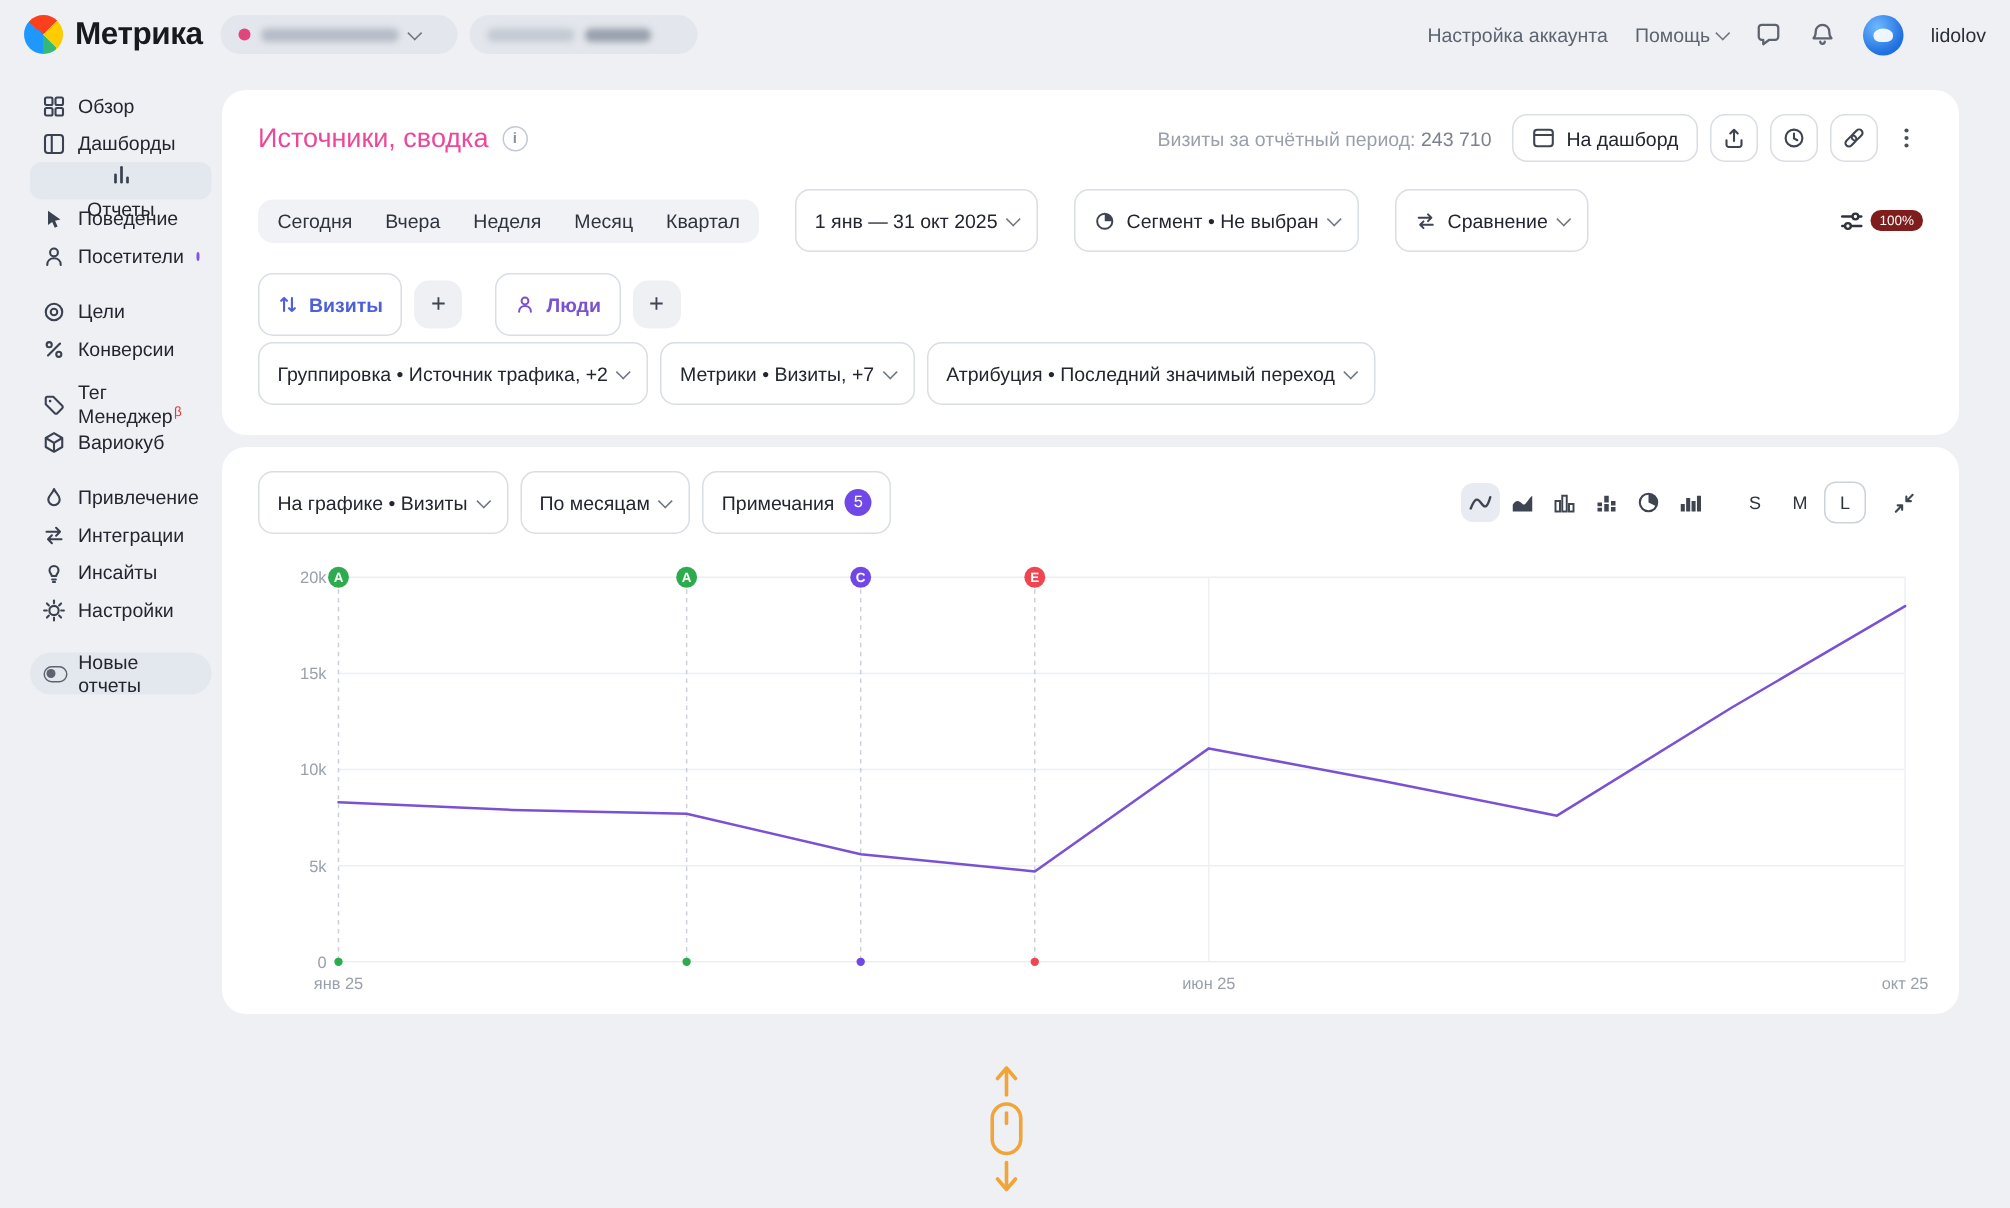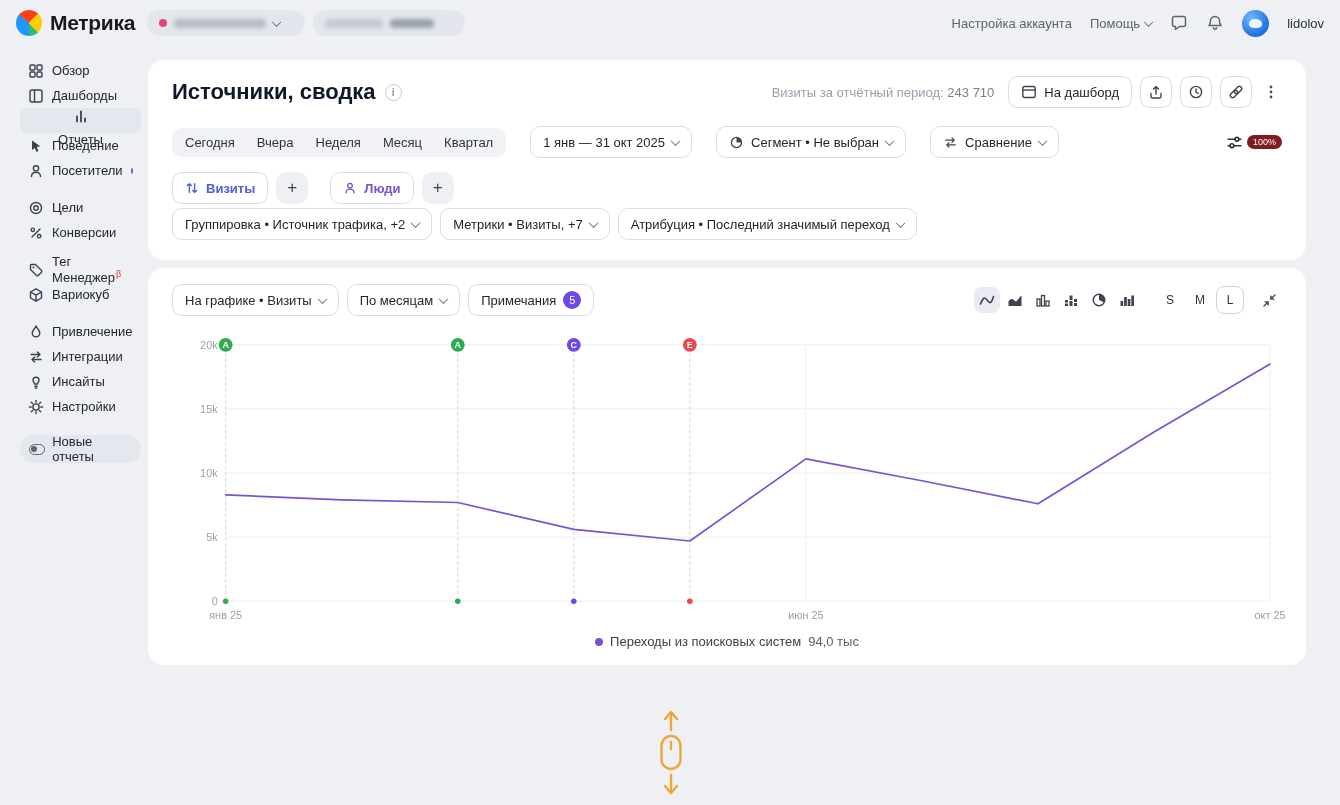--- a/index.html
+++ b/index.html
@@ -41,35 +41,35 @@
     background:#e3e7ee; border-radius:14px; height:28px; padding:0 13px 0 9px; color:#23262e; }
   .toggle { width:18px; height:11px; border:1.5px solid #5d6470; border-radius:6px; position:relative; }
   .toggle::after { content:""; position:absolute; left:1px; top:1px; width:6px; height:6px; border-radius:50%; background:#5d6470; }
 
   .main { flex:1; padding:14px 34px 0 0; }
   .card { background:#fff; border-radius:16px; }
   .header-card { padding:16px 24px 20px; margin-bottom:8px; }
 
   
   .title-row { display:flex; align-items:center; }
-  h1 { font-size:22px; font-weight:700; color:#0f172a; }
+  h1 { font-size:18px; font-weight:400; color:#ec4899; }
   .info-ic { width:17px; height:17px; border:1.5px solid #c3c9d4; border-radius:50%; color:#8a919e;
     font-size:10px; font-weight:700; display:flex; align-items:center; justify-content:center; margin-left:9px; }
   .title-right { margin-left:auto; display:flex; align-items:center; gap:8px; }
   .visits-meta { color:#99a0ac; margin-right:6px; }
   .visits-meta b { color:#7b828e; font-weight:400; }
   .btn { display:inline-flex; align-items:center; gap:7px; height:32px; padding:0 12px;
     border:1px solid #d9dde4; border-radius:10px; background:#fff; color:#23262e; cursor:default; }
   .icon-btn { width:32px; justify-content:center; padding:0; }
   .kebab-btn { border:none; width:22px; padding:0; justify-content:center; }
 
   .filters-row { display:flex; align-items:center; gap:24px; margin-top:18px; }
   .quick-group { display:flex; background:#f0f2f6; border-radius:10px; padding:2px; }
   .quick-btn { padding:5px 11px; border-radius:8px; color:#2e333c; cursor:default; }
-  .chip { display:inline-flex; align-items:center; gap:7px; height:32px; padding:0 12px;
+  .chip { display:inline-flex; align-items:center; gap:7px; height:42px; padding:0 12px;
     border:1px solid #d9dde4; border-radius:10px; background:#fff; color:#23262e; cursor:default; white-space:nowrap; }
   .chev { width:7px; height:7px; border-right:1.6px solid #6f7683; border-bottom:1.6px solid #6f7683;
     transform:rotate(45deg) translate(-1px,-1px); flex:0 0 auto; }
   .sampling-wrap { margin-left:auto; display:flex; align-items:center; gap:4px; }
   .sampling-badge { background:#7f1d1d; color:#fff; font-size:9px; font-weight:400;
     border-radius:8px; padding:2px 6px; }
 
   .metrics-row { display:flex; align-items:center; gap:8px; margin-top:14px; }
   .metric-chip { font-weight:600; }
   .metric-visits { color:#4d5fd9; }
@@ -504,25 +504,20 @@
             <circle cx="404.3333333333333" cy="14" r="7" fill="#7048e8"></circle>
             <text x="404.3333333333333" y="17.5" text-anchor="middle" fill="#fff" font-size="9" font-weight="bold">C</text>
             <line x1="521.1111111111111" x2="521.1111111111111" y1="22" y2="272" stroke="#ccd1d9" stroke-width="1" stroke-dasharray="3 3"></line>
             <circle cx="521.1111111111111" cy="272" r="2.8" fill="#ef4550"></circle>
             <circle cx="521.1111111111111" cy="14" r="7" fill="#ef4550"></circle>
             <text x="521.1111111111111" y="17.5" text-anchor="middle" fill="#fff" font-size="9" font-weight="bold">E</text>
             <polyline points="54,164.93 170.77777777777777,170.08999999999997 287.55555555555554,172.67000000000002 404.3333333333333,199.76 521.1111111111111,211.37 637.8888888888889,128.80999999999997 754.6666666666666,150.74 871.4444444444445,173.95999999999998 988.2222222222222,101.72 1105,33.349999999999994" fill="none" stroke="#7b51d4" stroke-width="1.7" stroke-linejoin="round" stroke-linecap="round"></polyline>
           </svg>
       </div>
 
-      <div class="legend">
-        <span class="legend-dot" style="background: rgb(123, 81, 212);"></span>
-        <span class="legend-label">Переходы из поисковых систем</span>
-        <span class="legend-value">94,0 тыс</span>
-      </div>
     </section>
   </main>
 </div>
 
 <div class="scroll-indicator">
   <svg width="28" height="94" viewBox="0 0 28 94" fill="none" stroke="#f0a53b" stroke-width="2.4" stroke-linecap="round" stroke-linejoin="round">
     <g>
         <line x1="14" y1="24" x2="14" y2="7"></line>
         <polyline points="8,13 14,6 20,13"></polyline>
       </g>

